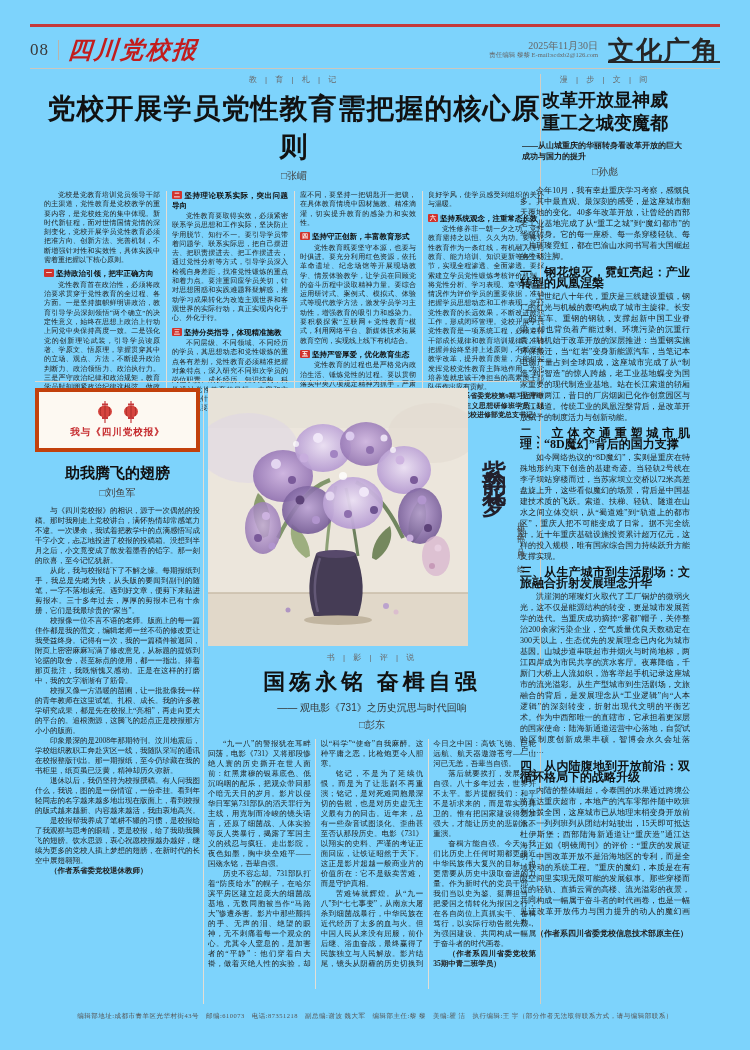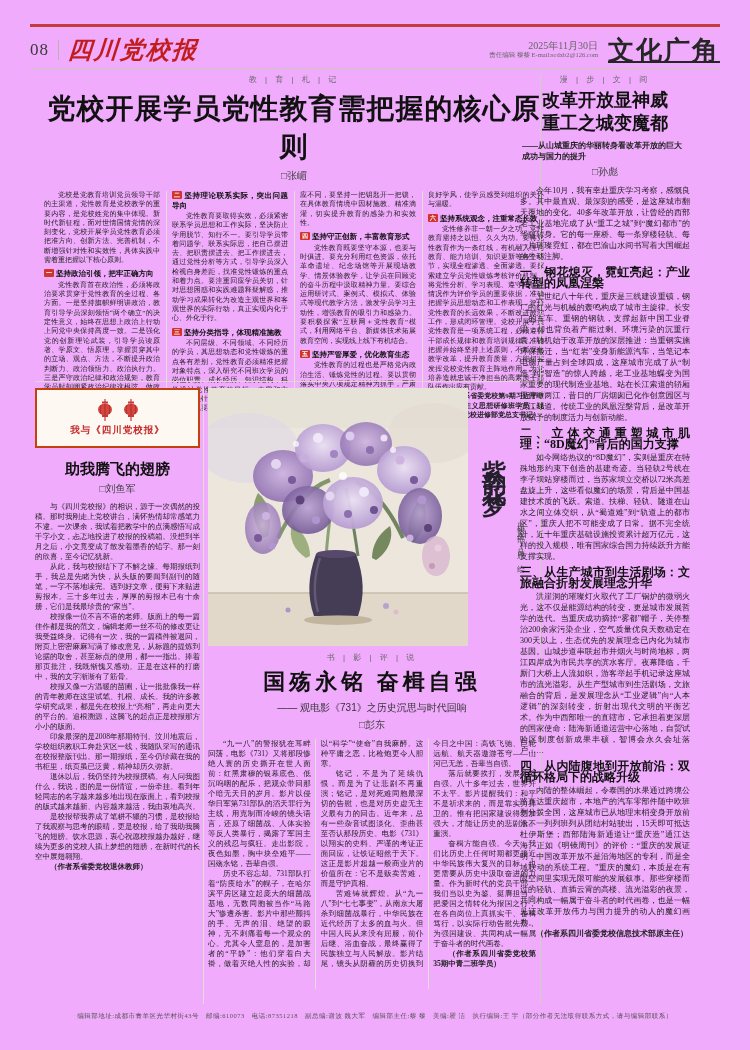--- a/index.html
+++ b/index.html
@@ -1,16 +1,16 @@
 <!DOCTYPE html>
 <html><head>
 <meta charset="utf-8">
 <style>
   html,body{margin:0;padding:0;background:#e8e6e0;}
-  .page{position:relative;width:750px;height:1050px;background:#f0abfc;margin:0 auto;
+  .page{position:relative;width:750px;height:1050px;background:#7dd3fc;margin:0 auto;
         font-family:"Liberation Serif",serif;color:#222;overflow:hidden;}
   
   .top-rule{position:absolute;left:30px;top:24px;width:690px;height:3px;background:#c5393b;}
   .hdr{position:absolute;left:30px;top:34px;width:690px;height:32px;display:flex;align-items:center;}
   .pageno{font-size:17px;color:#3a3a3a;letter-spacing:1px;}
   .hdr-sep{width:1px;height:20px;background:#b9b4ab;margin:0 9px;}
   .masthead{font-size:24px;font-weight:700;font-style:italic;color:#c21d1d;letter-spacing:2px;
             transform:skewX(-4deg);}
   .hdr-right{margin-left:auto;display:flex;align-items:center;gap:10px;}
   .hdr-meta{text-align:right;color:#666;line-height:9px;}
@@ -39,21 +39,21 @@
   .vdiv2{position:absolute;left:203px;top:388px;width:1px;height:616px;background:#e2ddd3;}
   
   .right-col{position:absolute;left:520px;top:74px;width:170px;height:932px;overflow:hidden;}
   .right-col h2{margin:4px 0 0;text-align:center;font-size:18px;line-height:23px;font-weight:700;color:#111;}
   .rc-sub{font-size:8px;font-weight:700;line-height:11px;margin:5px 2px 0;color:#222;
           font-family:"Liberation Sans",sans-serif;}
   .rc-body{margin-top:6px;font-size:8px;line-height:11px;}
   .rc-shead{font-weight:700;font-size:12px;line-height:11px;margin:5px 0 2px;color:#111;}
   
   .reader{position:absolute;left:35px;top:388px;width:165px;}
-  .reader-card{border:2px solid #c2410c;background:#fdf9f2;height:56px;display:flex;flex-direction:column;
+  .reader-card{border:4px solid #c2410c;background:#fdf9f2;height:56px;display:flex;flex-direction:column;
                align-items:center;justify-content:center;gap:3px;}
   .lanterns{display:flex;gap:10px;}
   .reader-card .rc-title{color:#c5282b;font-weight:700;font-size:9.5px;letter-spacing:1px;}
   .reader h3{margin:12px 0 0;text-align:center;font-size:15px;font-weight:700;color:#111;}
   .reader-body{margin-top:6px;height:504px;overflow:hidden;font-size:7.5px;line-height:10px;}
   
   .painting{position:absolute;left:208px;top:388px;width:260px;height:258px;}
   .caption{position:absolute;left:472px;top:388px;width:64px;height:258px;display:flex;}
   .cap-title{writing-mode:vertical-rl;font-size:24px;font-weight:700;color:#23202b;
              letter-spacing:11px;margin:52px 4px 0 6px;}

